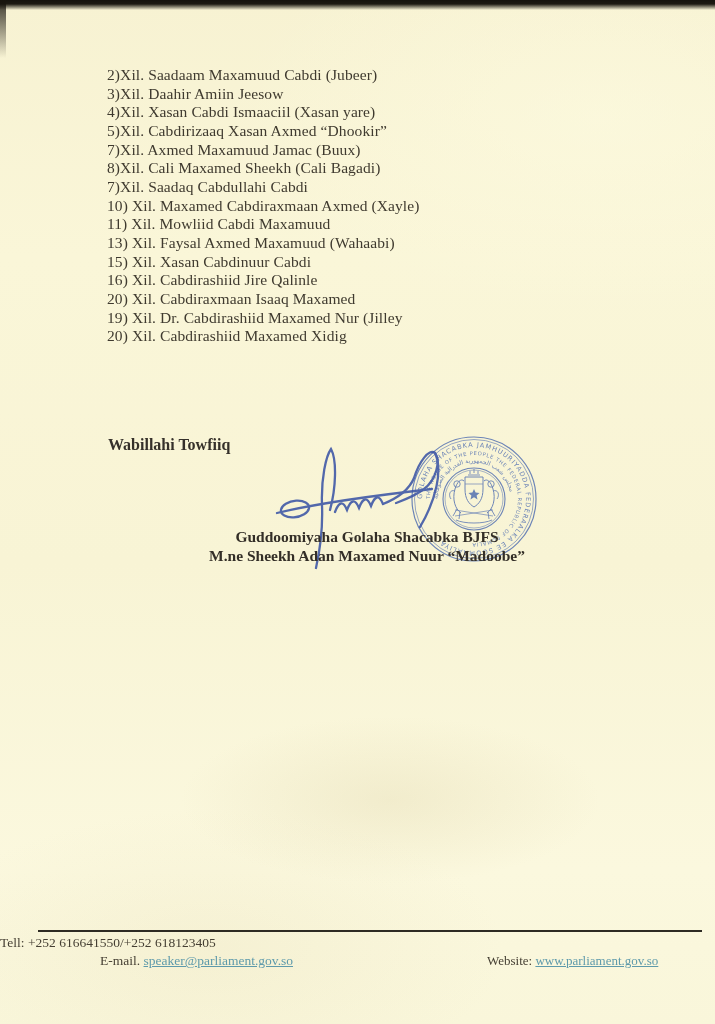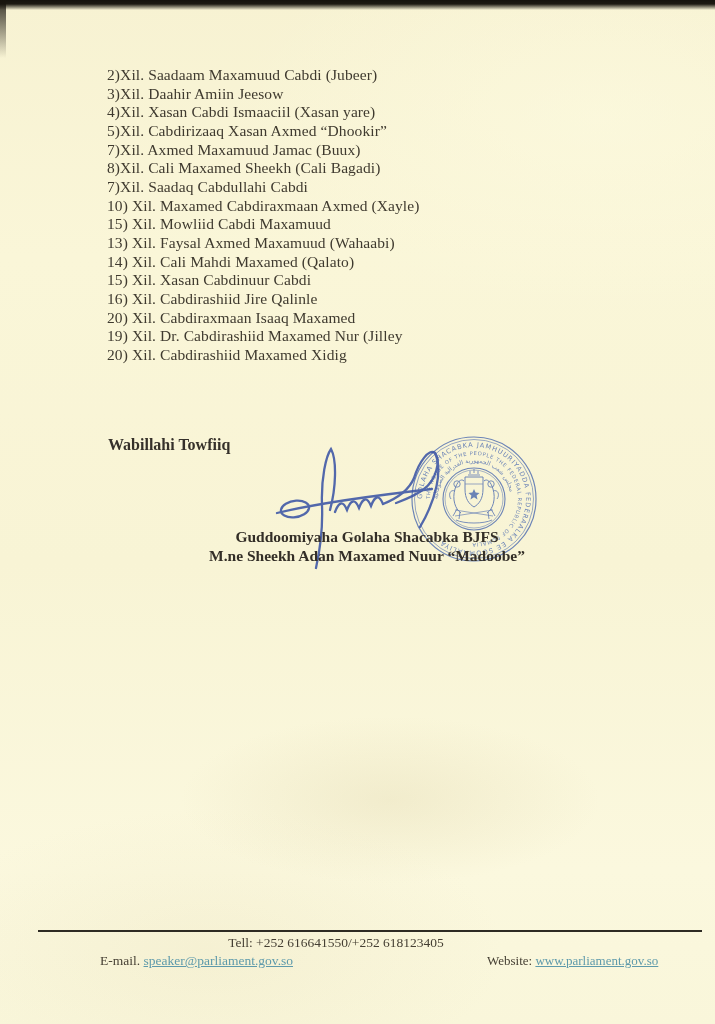--- a/index.html
+++ b/index.html
@@ -19,21 +19,21 @@
     background:linear-gradient(180deg,rgba(24,21,14,0.85),rgba(24,21,14,0));}
   .member-list{position:absolute;left:107px;top:66px;font-size:15.5px;line-height:18.65px;
     letter-spacing:.1px;color:#3f3a2f;}
   .member-list div{white-space:pre;}
   .closing{position:absolute;left:108px;top:436px;font-weight:bold;font-size:16px;color:#35302a;}
   .stamp-wrap{position:absolute;left:404px;top:429px;width:140px;height:140px;opacity:.82;}
   .sig-wrap{position:absolute;left:255px;top:438px;width:210px;height:140px;}
   .sign-block{position:absolute;left:162px;width:410px;top:528px;text-align:center;
     font-weight:bold;font-size:15.5px;line-height:18.5px;color:#332e27;z-index:5;}
   .footer-rule{position:absolute;left:38px;top:930px;width:664px;height:2px;background:#2e2b23;}
-  .footer-tel{position:absolute;left:0;top:935px;width:672px;text-align:center;
+  .footer-tel{position:absolute;left:0;top:935px;width:672px;text-align:left;
     font-size:13.5px;color:#453f33;}
   .footer-email{position:absolute;left:100px;top:953px;font-size:13.5px;color:#453f33;}
   .footer-web{position:absolute;left:487px;top:953px;font-size:13px;color:#453f33;}
   a.doc-link{color:#5e9aab;text-decoration:underline;text-decoration-color:#5e9aab;}
   svg text{font-family:"DejaVu Sans",sans-serif;}
 </style>
 </head>
 <body>
 
 <div class="page">
@@ -42,23 +42,22 @@
 
   <div class="member-list">
     <div>2)Xil. Saadaam Maxamuud Cabdi (Jubeer)</div>
     <div>3)Xil. Daahir Amiin Jeesow</div>
     <div>4)Xil. Xasan Cabdi Ismaaciil (Xasan yare)</div>
     <div>5)Xil. Cabdirizaaq Xasan Axmed “Dhookir”</div>
     <div>7)Xil. Axmed Maxamuud Jamac (Buux)</div>
     <div>8)Xil. Cali Maxamed Sheekh (Cali Bagadi)</div>
     <div>7)Xil. Saadaq Cabdullahi Cabdi</div>
     <div>10) Xil. Maxamed Cabdiraxmaan Axmed (Xayle)</div>
-    <div>15) Xil. Mowliid Cabdi Maxamuud</div>
+    <div>11) Xil. Mowliid Cabdi Maxamuud</div>
     <div>13) Xil. Faysal Axmed Maxamuud (Wahaabi)</div>
-    <div>14) Xil. Cali Mahdi Maxamed (Qalato)</div>
     <div>15) Xil. Xasan Cabdinuur Cabdi</div>
     <div>16) Xil. Cabdirashiid Jire Qalinle</div>
     <div>20) Xil. Cabdiraxmaan Isaaq Maxamed</div>
     <div>19) Xil. Dr. Cabdirashiid Maxamed Nur (Jilley</div>
     <div>20) Xil. Cabdirashiid Maxamed Xidig</div>
   </div>
 
   <div class="closing">Wabillahi Towfiiq</div>
 
   <div class="stamp-wrap">

